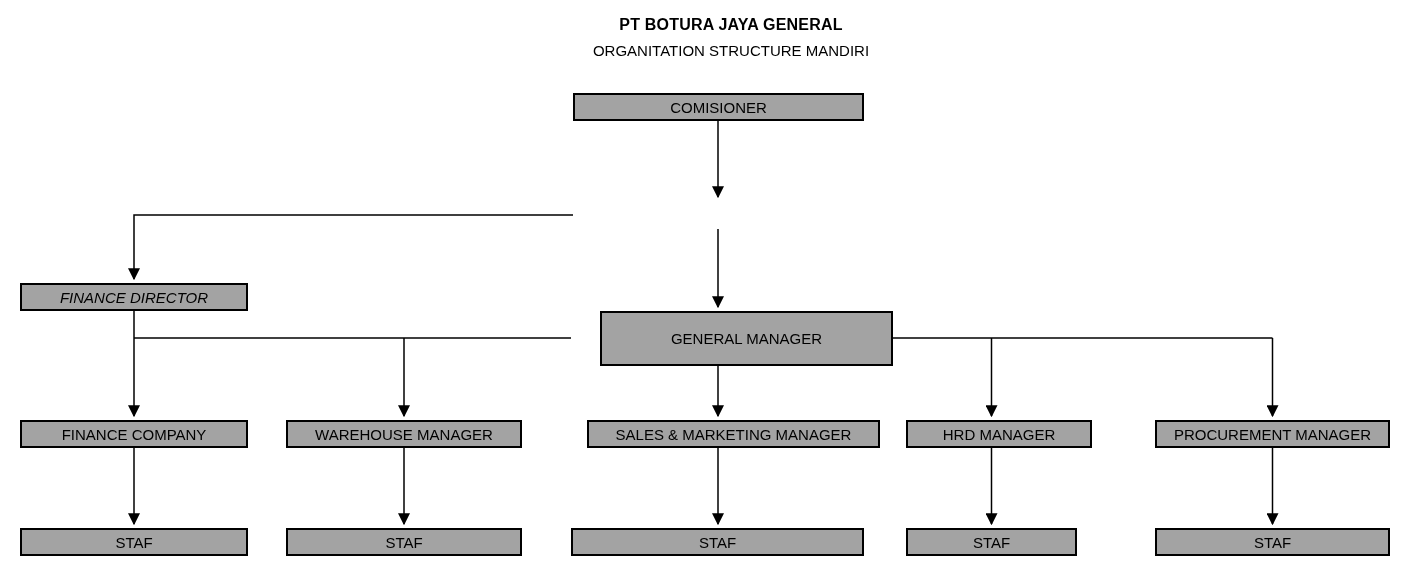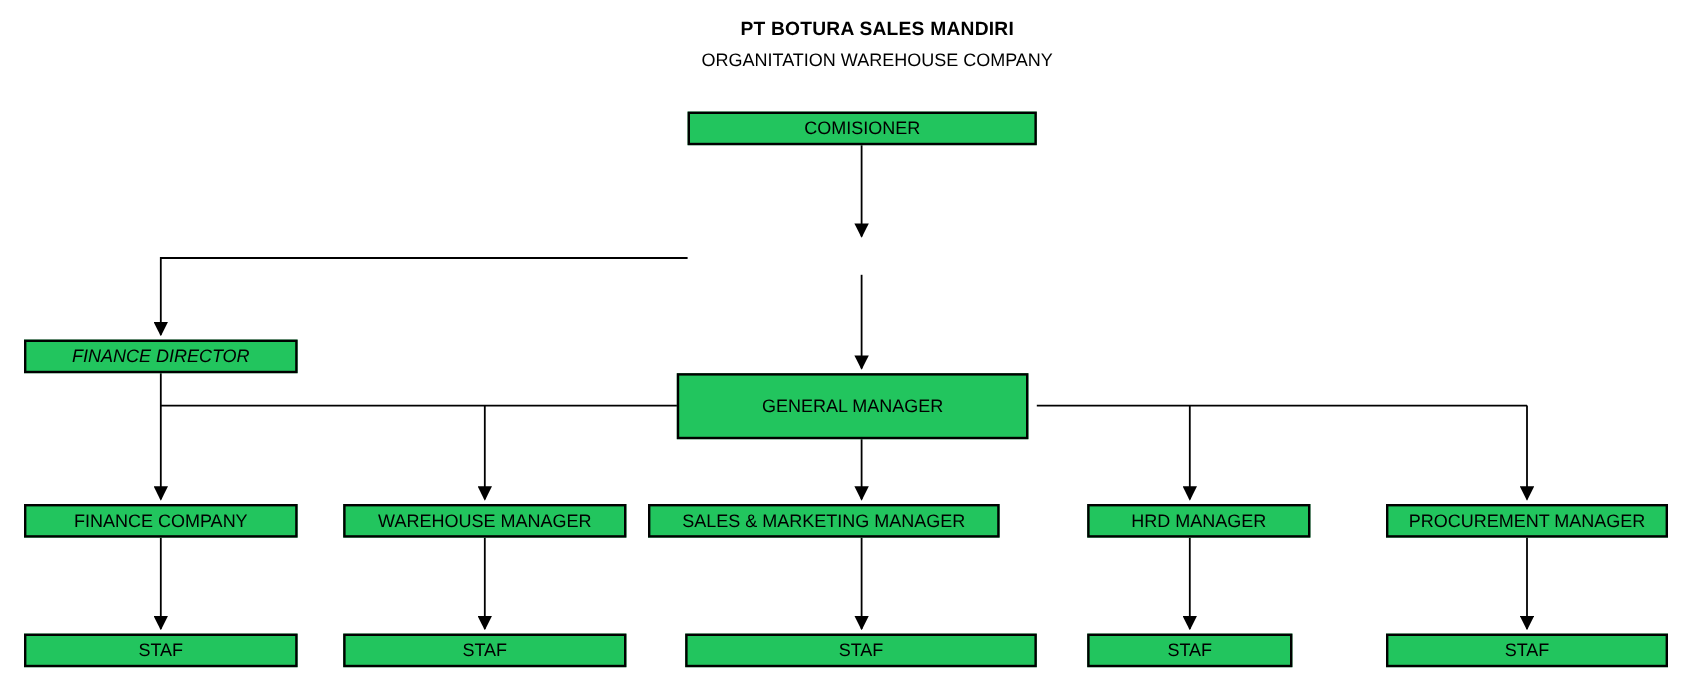--- a/index.html
+++ b/index.html
@@ -33,38 +33,38 @@
   }
   svg.connectors {
     position: absolute;
     left: 0;
     top: 0;
     width: 1416px;
     height: 580px;
   }
   .node {
     position: absolute;
-    background: #22c55e;
+    background: #a3a3a3;
     border: 2px solid #000000;
     display: flex;
     align-items: center;
     justify-content: center;
     font-size: 15px;
     text-align: center;
     white-space: nowrap;
   }
 </style>
 </head>
 <body>
 
 <div class="canvas">
 
   <div class="chart-header">
-    <div class="title">PT BOTURA SALES MANDIRI</div>
-    <div class="subtitle">ORGANITATION WAREHOUSE COMPANY</div>
+    <div class="title">PT BOTURA JAYA GENERAL</div>
+    <div class="subtitle">ORGANITATION STRUCTURE MANDIRI</div>
   </div>
 
   <svg class="connectors" viewBox="0 0 1416 580" xmlns="http://www.w3.org/2000/svg">
     <defs>
       <marker id="arrow" viewBox="0 0 10 10" refX="9" refY="5" markerWidth="12" markerHeight="12" markerUnits="userSpaceOnUse" orient="auto">
         <path d="M0 0 L10 5 L0 10 Z" fill="#000000"></path>
       </marker>
     </defs>
 
     <path d="M718 121 L718 197" stroke="#000000" stroke-width="1.5" fill="none" marker-end="url(#arrow)"></path>
@@ -91,25 +91,25 @@
     <path d="M404 448 L404 524" stroke="#000000" stroke-width="1.5" fill="none" marker-end="url(#arrow)"></path>
     <path d="M718 448 L718 524" stroke="#000000" stroke-width="1.5" fill="none" marker-end="url(#arrow)"></path>
     <path d="M991.5 448 L991.5 524" stroke="#000000" stroke-width="1.5" fill="none" marker-end="url(#arrow)"></path>
     <path d="M1272.5 448 L1272.5 524" stroke="#000000" stroke-width="1.5" fill="none" marker-end="url(#arrow)"></path>
   </svg>
 
   <div class="node" style="left:573px; top:93px; width:291px; height:28px;">COMISIONER</div>
 
 
   <div class="node" style="left:20px; top:283px; width:228px; height:28px;font-style:italic;">FINANCE DIRECTOR</div>
-  <div class="node" style="left:564px; top:311px; width:293px; height:55px;">GENERAL MANAGER</div>
+  <div class="node" style="left:600px; top:311px; width:293px; height:55px;">GENERAL MANAGER</div>
 
   <div class="node" style="left:20px; top:420px; width:228px; height:28px;">FINANCE COMPANY</div>
   <div class="node" style="left:286px; top:420px; width:236px; height:28px;">WAREHOUSE MANAGER</div>
-  <div class="node" style="left:540px; top:420px; width:293px; height:28px;">SALES &amp; MARKETING MANAGER</div>
+  <div class="node" style="left:587px; top:420px; width:293px; height:28px;">SALES &amp; MARKETING MANAGER</div>
   <div class="node" style="left:906px; top:420px; width:186px; height:28px;">HRD MANAGER</div>
   <div class="node" style="left:1155px; top:420px; width:235px; height:28px;">PROCUREMENT MANAGER</div>
 
   <div class="node" style="left:20px; top:528px; width:228px; height:28px;">STAF</div>
   <div class="node" style="left:286px; top:528px; width:236px; height:28px;">STAF</div>
   <div class="node" style="left:571px; top:528px; width:293px; height:28px;">STAF</div>
   <div class="node" style="left:906px; top:528px; width:171px; height:28px;">STAF</div>
   <div class="node" style="left:1155px; top:528px; width:235px; height:28px;">STAF</div>
 
 </div>

